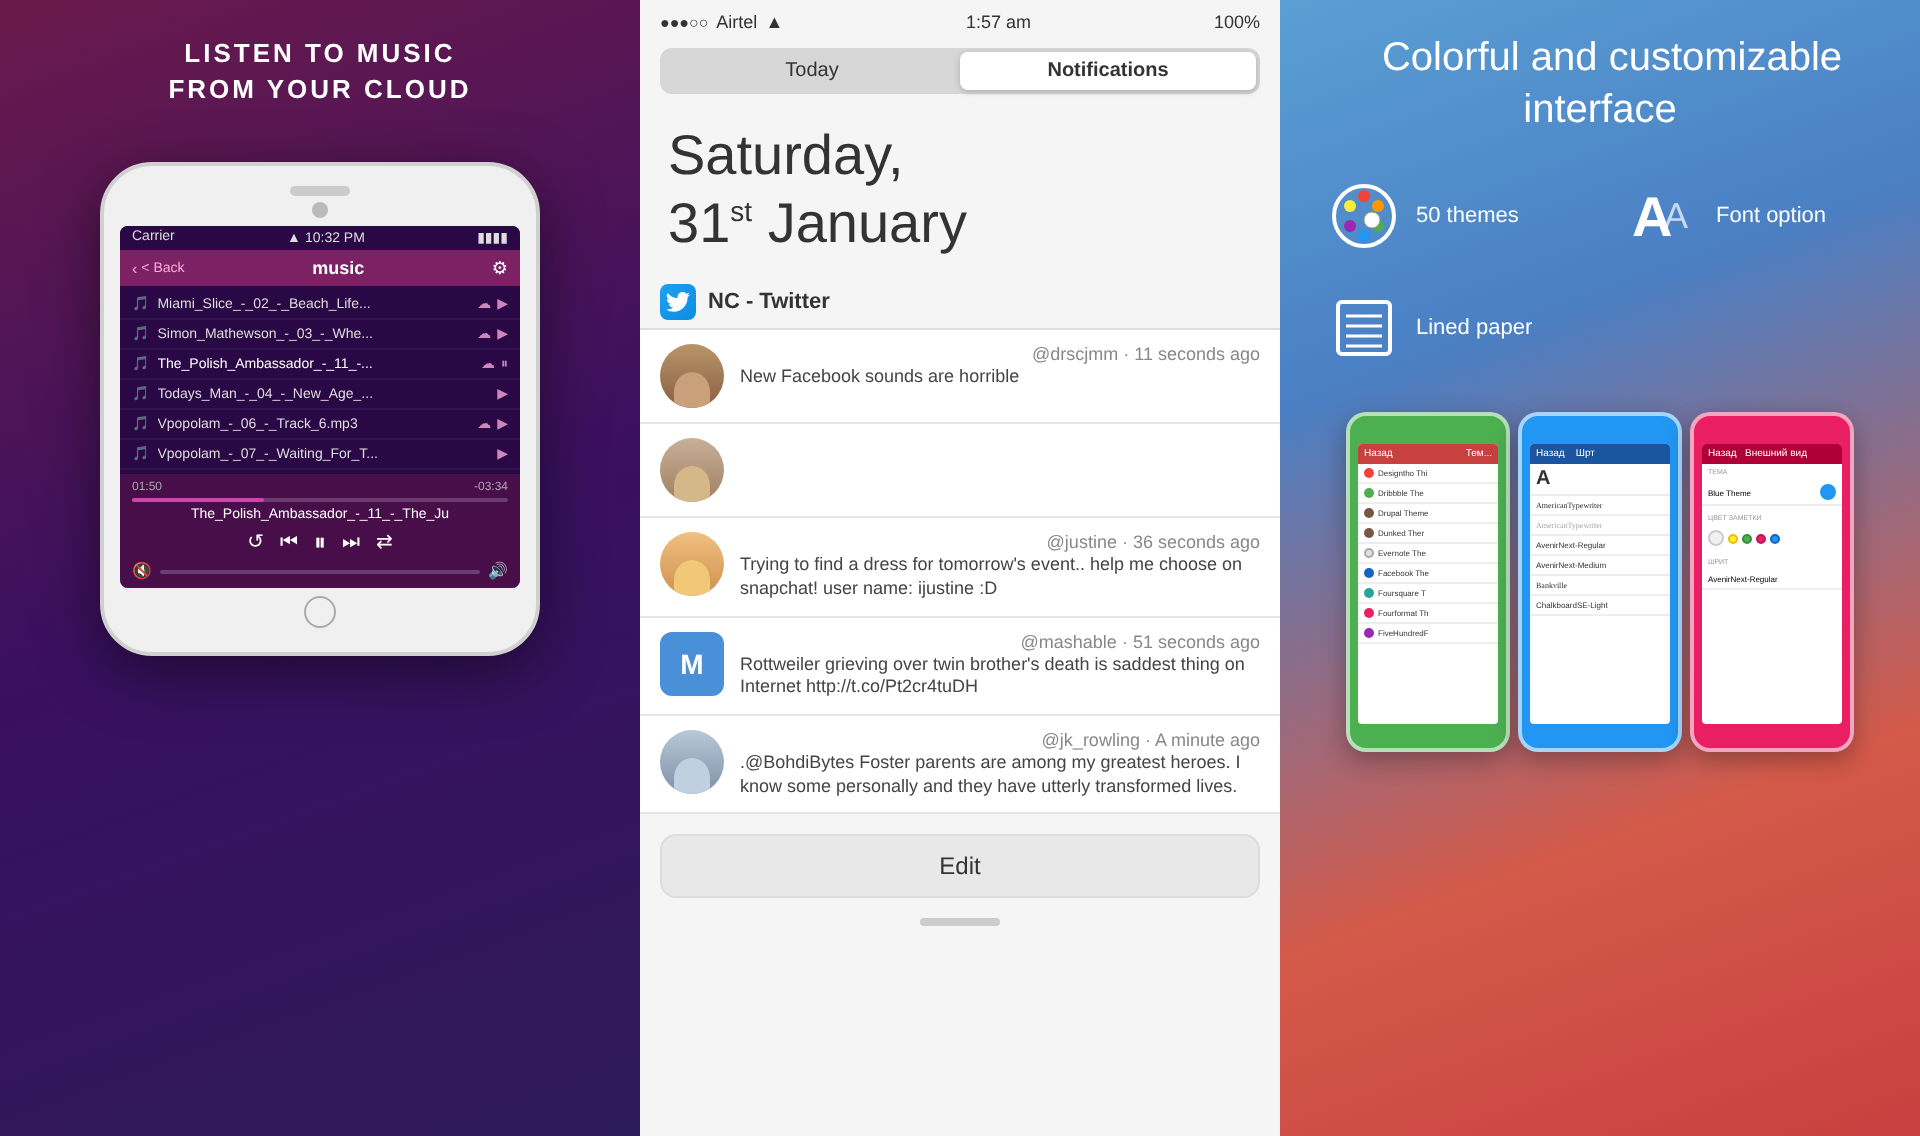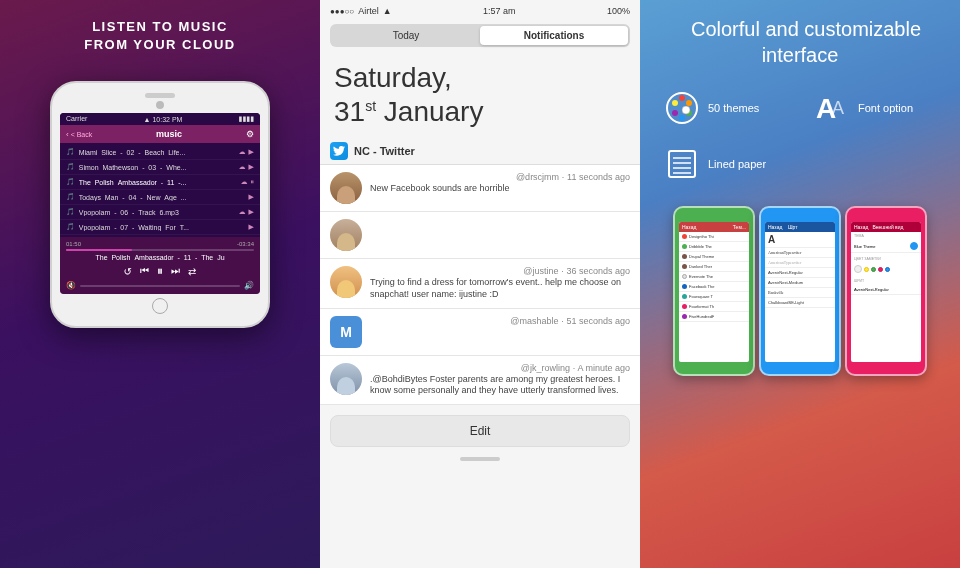--- a/index.html
+++ b/index.html
@@ -662,20 +662,21 @@
     </div>
     <div class="notif-content">
       <div class="notif-user">@justine · 36 seconds ago</div>
       <div class="notif-text">Trying to find a dress for tomorrow's event.. help me choose on snapchat! user name: ijustine :D</div>
     </div>
   </div>
   <div class="notif-item">
     <div class="notif-avatar-m">M</div>
     <div class="notif-content">
       <div class="notif-user">@mashable · 51 seconds ago</div>
+      <div class="notif-text">Rottweiler grieving over twin brother's death is saddest thing on Internet http://t.co/Pt2cr4tuDH</div>
     </div>
   </div>
   <div class="notif-item">
     <div class="notif-avatar" style="background:linear-gradient(180deg,#b8c8d8,#8090a8);display:flex;align-items:flex-end;justify-content:center;">
       <div style="width:18px;height:20px;background:#c0d0e0;border-radius:50% 50% 0 0;margin-bottom:-2px;"></div>
     </div>
     <div class="notif-content">
       <div class="notif-user">@jk_rowling · A minute ago</div>
       <div class="notif-text">.@BohdiBytes Foster parents are among my greatest heroes. I know some personally and they have utterly transformed lives.</div>
     </div>

